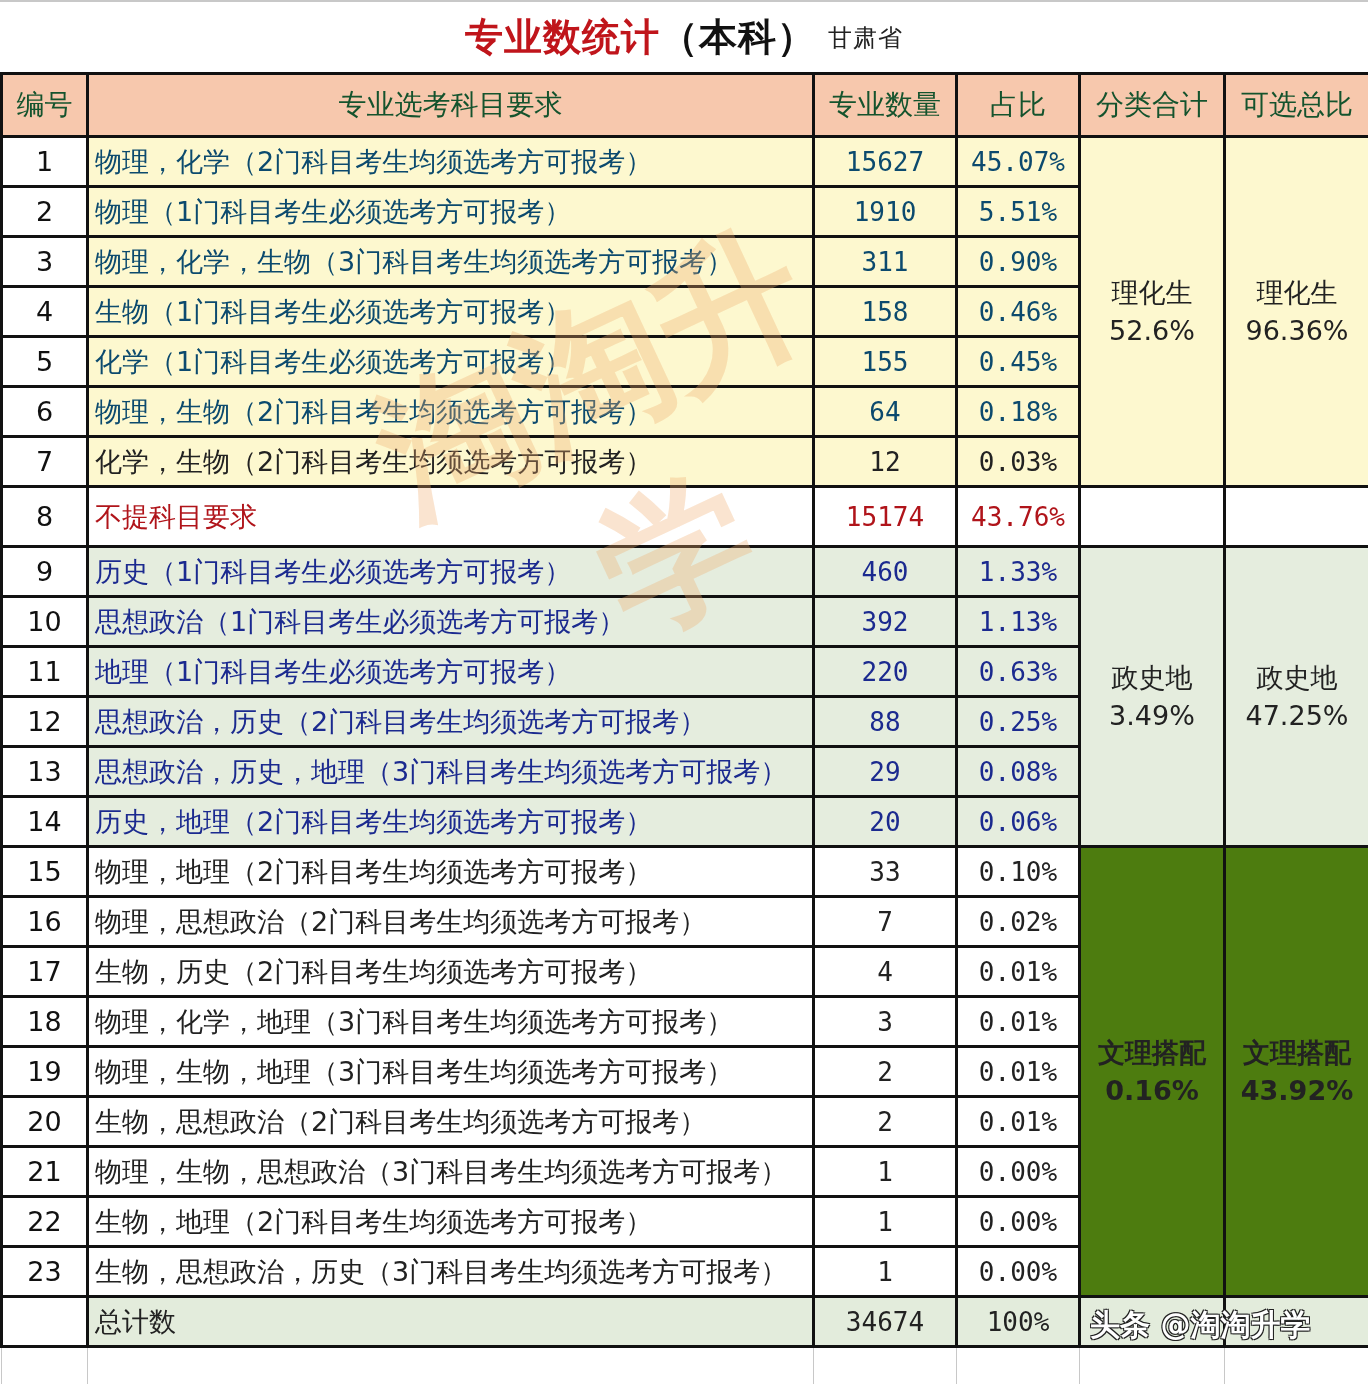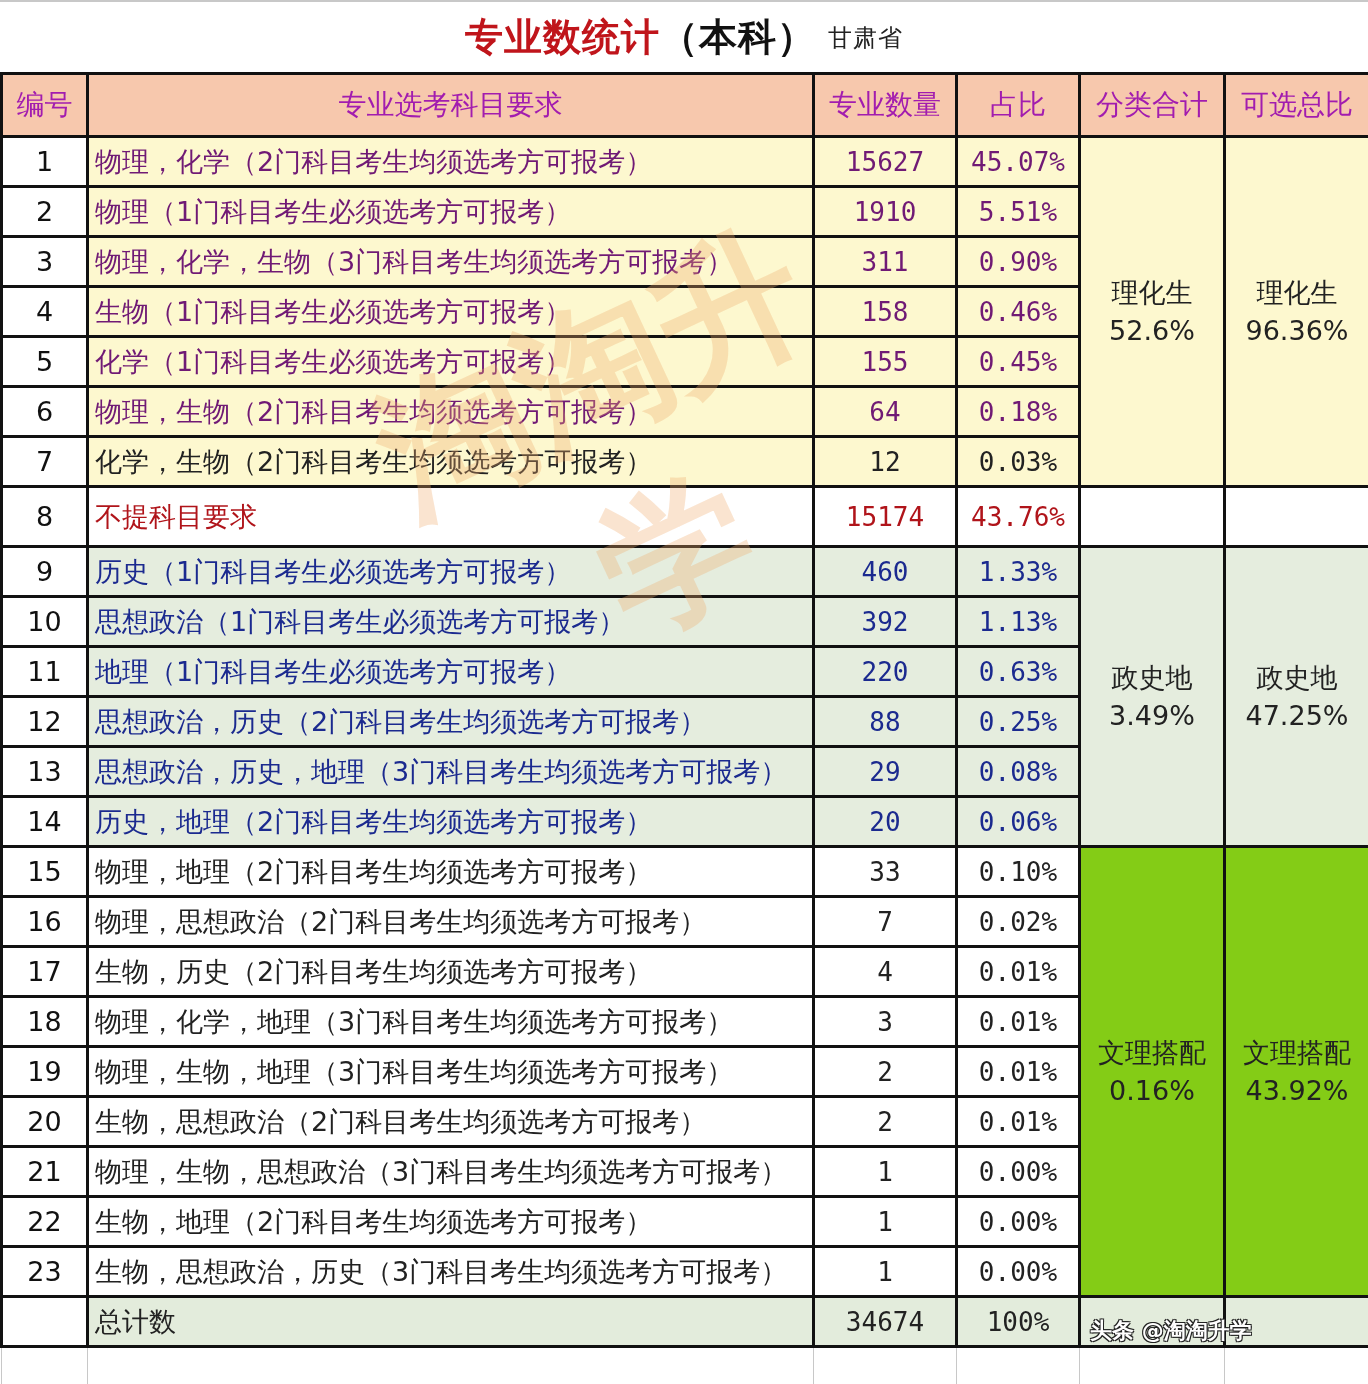--- a/index.html
+++ b/index.html
@@ -17,54 +17,54 @@
   .title .red { color: #c0151b; }
   .title .prov { font-size: 24px; font-weight: normal; margin-left: 12px; color: #222; }
 
   table.grid {
     position: absolute; left: 0; top: 72px; width: 1368px;
     border-collapse: collapse; table-layout: fixed;
   }
   table.grid td, table.grid th {
     border: 3px solid #111; font-weight: normal; white-space: nowrap; overflow: hidden;
   }
-  th { background: #f7c8ad; height: 63px; font-size: 28px; text-align: center; color: #a21caf; }
+  th { background: #f7c8ad; height: 63px; font-size: 28px; text-align: center; color: #14532d; }
   td { height: 50px; font-size: 27px; }
   td.num { text-align: center; font-size: 27px; }
   td.req { padding-left: 6px; text-align: left; }
   td.cnt, td.pct { text-align: center; font-family: "DejaVu Sans Mono", "Liberation Mono", monospace; font-size: 26px; }
   td.merge { text-align: center; vertical-align: middle; font-size: 27px; line-height: 38px; color: #222; white-space: normal; }
 
   .g-yellow td.req, .g-yellow td.cnt, .g-yellow td.pct { background: #fdf8cf; }
   td.merge.yellow { background: #fdf8cf; }
   .g-green td.req, .g-green td.cnt, .g-green td.pct { background: #e5edde; }
   td.merge.green { background: #e5edde; }
   .g-white td { background: #ffffff; }
-  td.merge.white { background: #84cc16; }
-
-  .red-text { color: #701a75; }
+  td.merge.white { background: #4d7c0f; font-weight: bold; }
+
+  .red-text { color: #0c4a6e; }
   .darkred-bold { color: #b0141a; font-weight: bold; margin-left: 48px; }
   .blue-text { color: #1b2a8f; margin-left: 12px; }
   .black-text { color: #222; }
 
   tr.row8 td { height: 60px; }
   tr.total td { height: 50px; }
   tr.total td.req, tr.total td.cnt, tr.total td.pct { background: #e3ecdc; }
   tr.total td.empty { background: #ffffff; }
   tr.blank td { height: 40px; border: 1px solid #c8c8c8; border-top: 3px solid #111; background: #fff; }
 
   .watermark {
     position: absolute; left: 480px; top: 240px; width: 520px; height: 900px;
     color: rgba(240,170,110,0.32); font-size: 150px; font-weight: bold;
     transform: rotate(-25deg); line-height: 200px; pointer-events: none;
     text-align: center;
   }
   .credit {
-    position: absolute; left: 1090px; top: 1305px; font-size: 22px; font-weight: bold;
-    color: #fff; text-shadow: 1px 1px 0 #222, -1px -1px 0 #222, 1px -1px 0 #222, -1px 1px 0 #222; margin-top: 11px;
+    position: absolute; left: 1090px; top: 1305px; font-size: 30px; font-weight: bold;
+    color: #fff; text-shadow: 1px 1px 0 #222, -1px -1px 0 #222, 1px -1px 0 #222, -1px 1px 0 #222;
   }
 </style>
 </head>
 <body>
 
 <div class="title">
   <span class="red">专业数统计</span>
   <span>（本科）</span>
   <span class="prov">甘肃省</span>
 </div>

